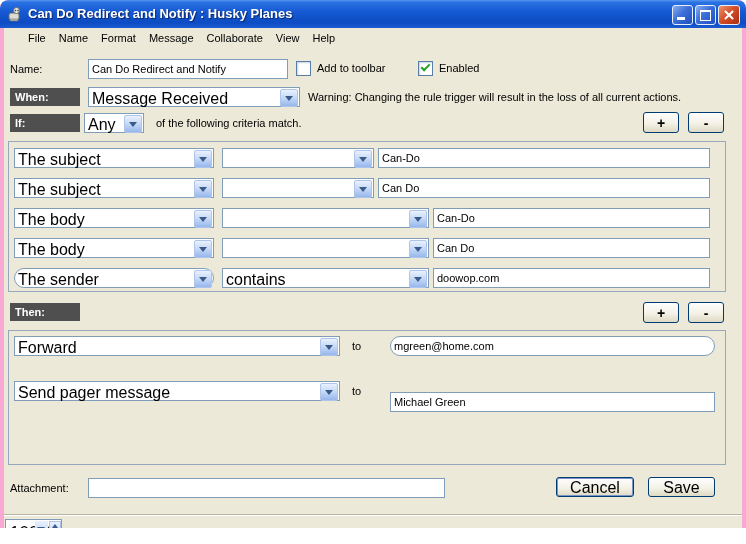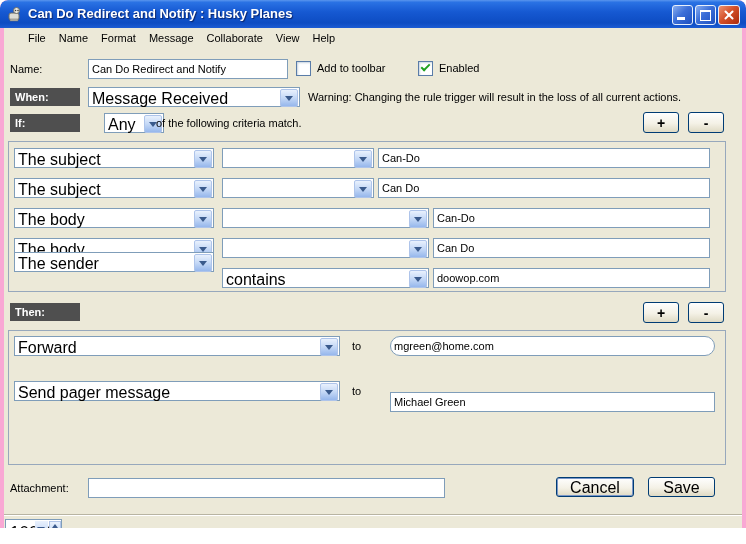--- a/index.html
+++ b/index.html
@@ -104,21 +104,21 @@
   <div class="secbar" style="left:10px;top:88px;">When:</div>
   <div class="combo" style="left:88px;top:87px;width:212px;">
     <span class="ct">Message Received</span>
     <span class="cbtn">
         <span class="tri"></span>
       </span>
   </div>
   <span class="lbl" style="left:308px;top:91px;">Warning:  Changing the rule trigger will result in the loss of all current actions.</span>
 
   <div class="secbar" style="left:10px;top:114px;">If:</div>
-  <div class="combo" style="left:104px;top:113px;width:60px;padding-left:24px;">
+  <div class="combo" style="left:84px;top:113px;width:60px;padding-left:24px;">
     <span class="ct">Any</span>
     <span class="cbtn">
         <span class="tri"></span>
       </span>
   </div>
   <span class="lbl" style="left:156px;top:117px;">of the following criteria match.</span>
   <button class="xpbtn pm" style="left:643px;top:112px;">+</button>
   <button class="xpbtn pm" style="left:688px;top:112px;">-</button>
 
   <div class="panel" style="left:8px;top:141px;width:718px;height:151px;"></div>
@@ -172,21 +172,21 @@
       </span>
   </div>
   <div class="combo" style="left:222px;top:238px;width:207px;">
     <span class="ct"></span>
     <span class="cbtn">
         <span class="tri"></span>
       </span>
   </div>
   <input class="ti" style="left: 433px; top: 238px; width: 277px;" value="Can Do">
 
-  <div class="combo" style="left:14px;top:252px;width:200px;">
+  <div class="combo" style="left:14px;top:268px;width:200px;border-radius:10px;">
     <span class="ct">The sender</span>
     <span class="cbtn">
         <span class="tri"></span>
       </span>
   </div>
   <div class="combo" style="left:222px;top:268px;width:207px;">
     <span class="ct">contains</span>
     <span class="cbtn">
         <span class="tri"></span>
       </span>

